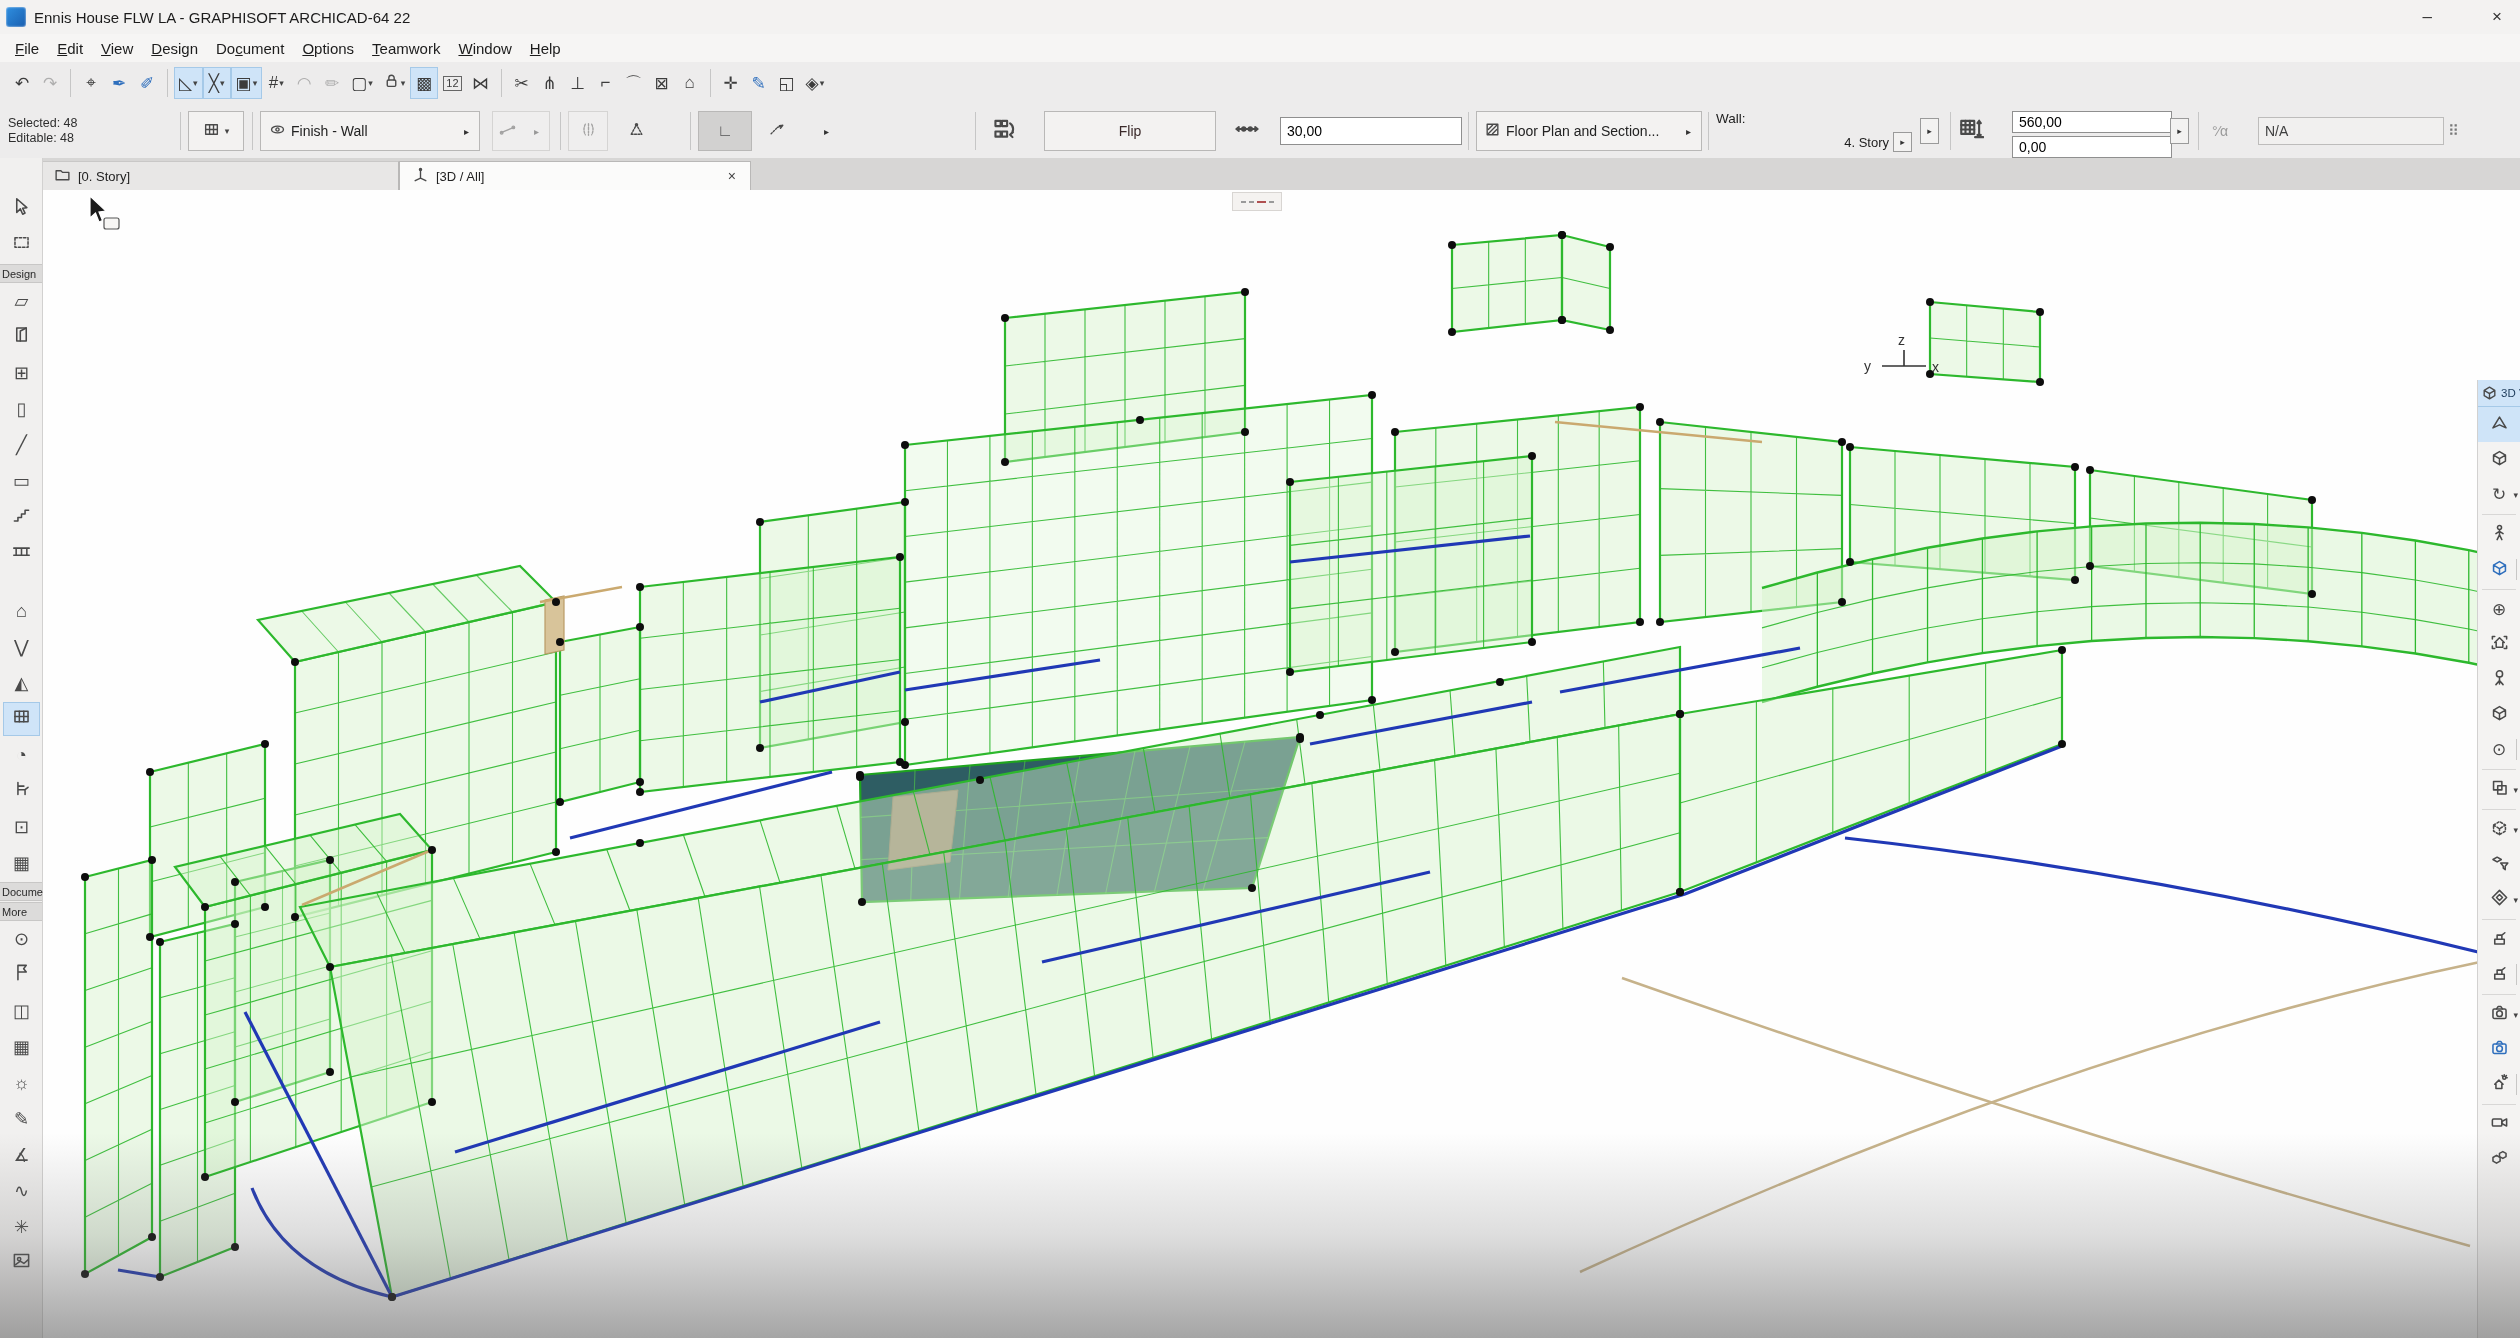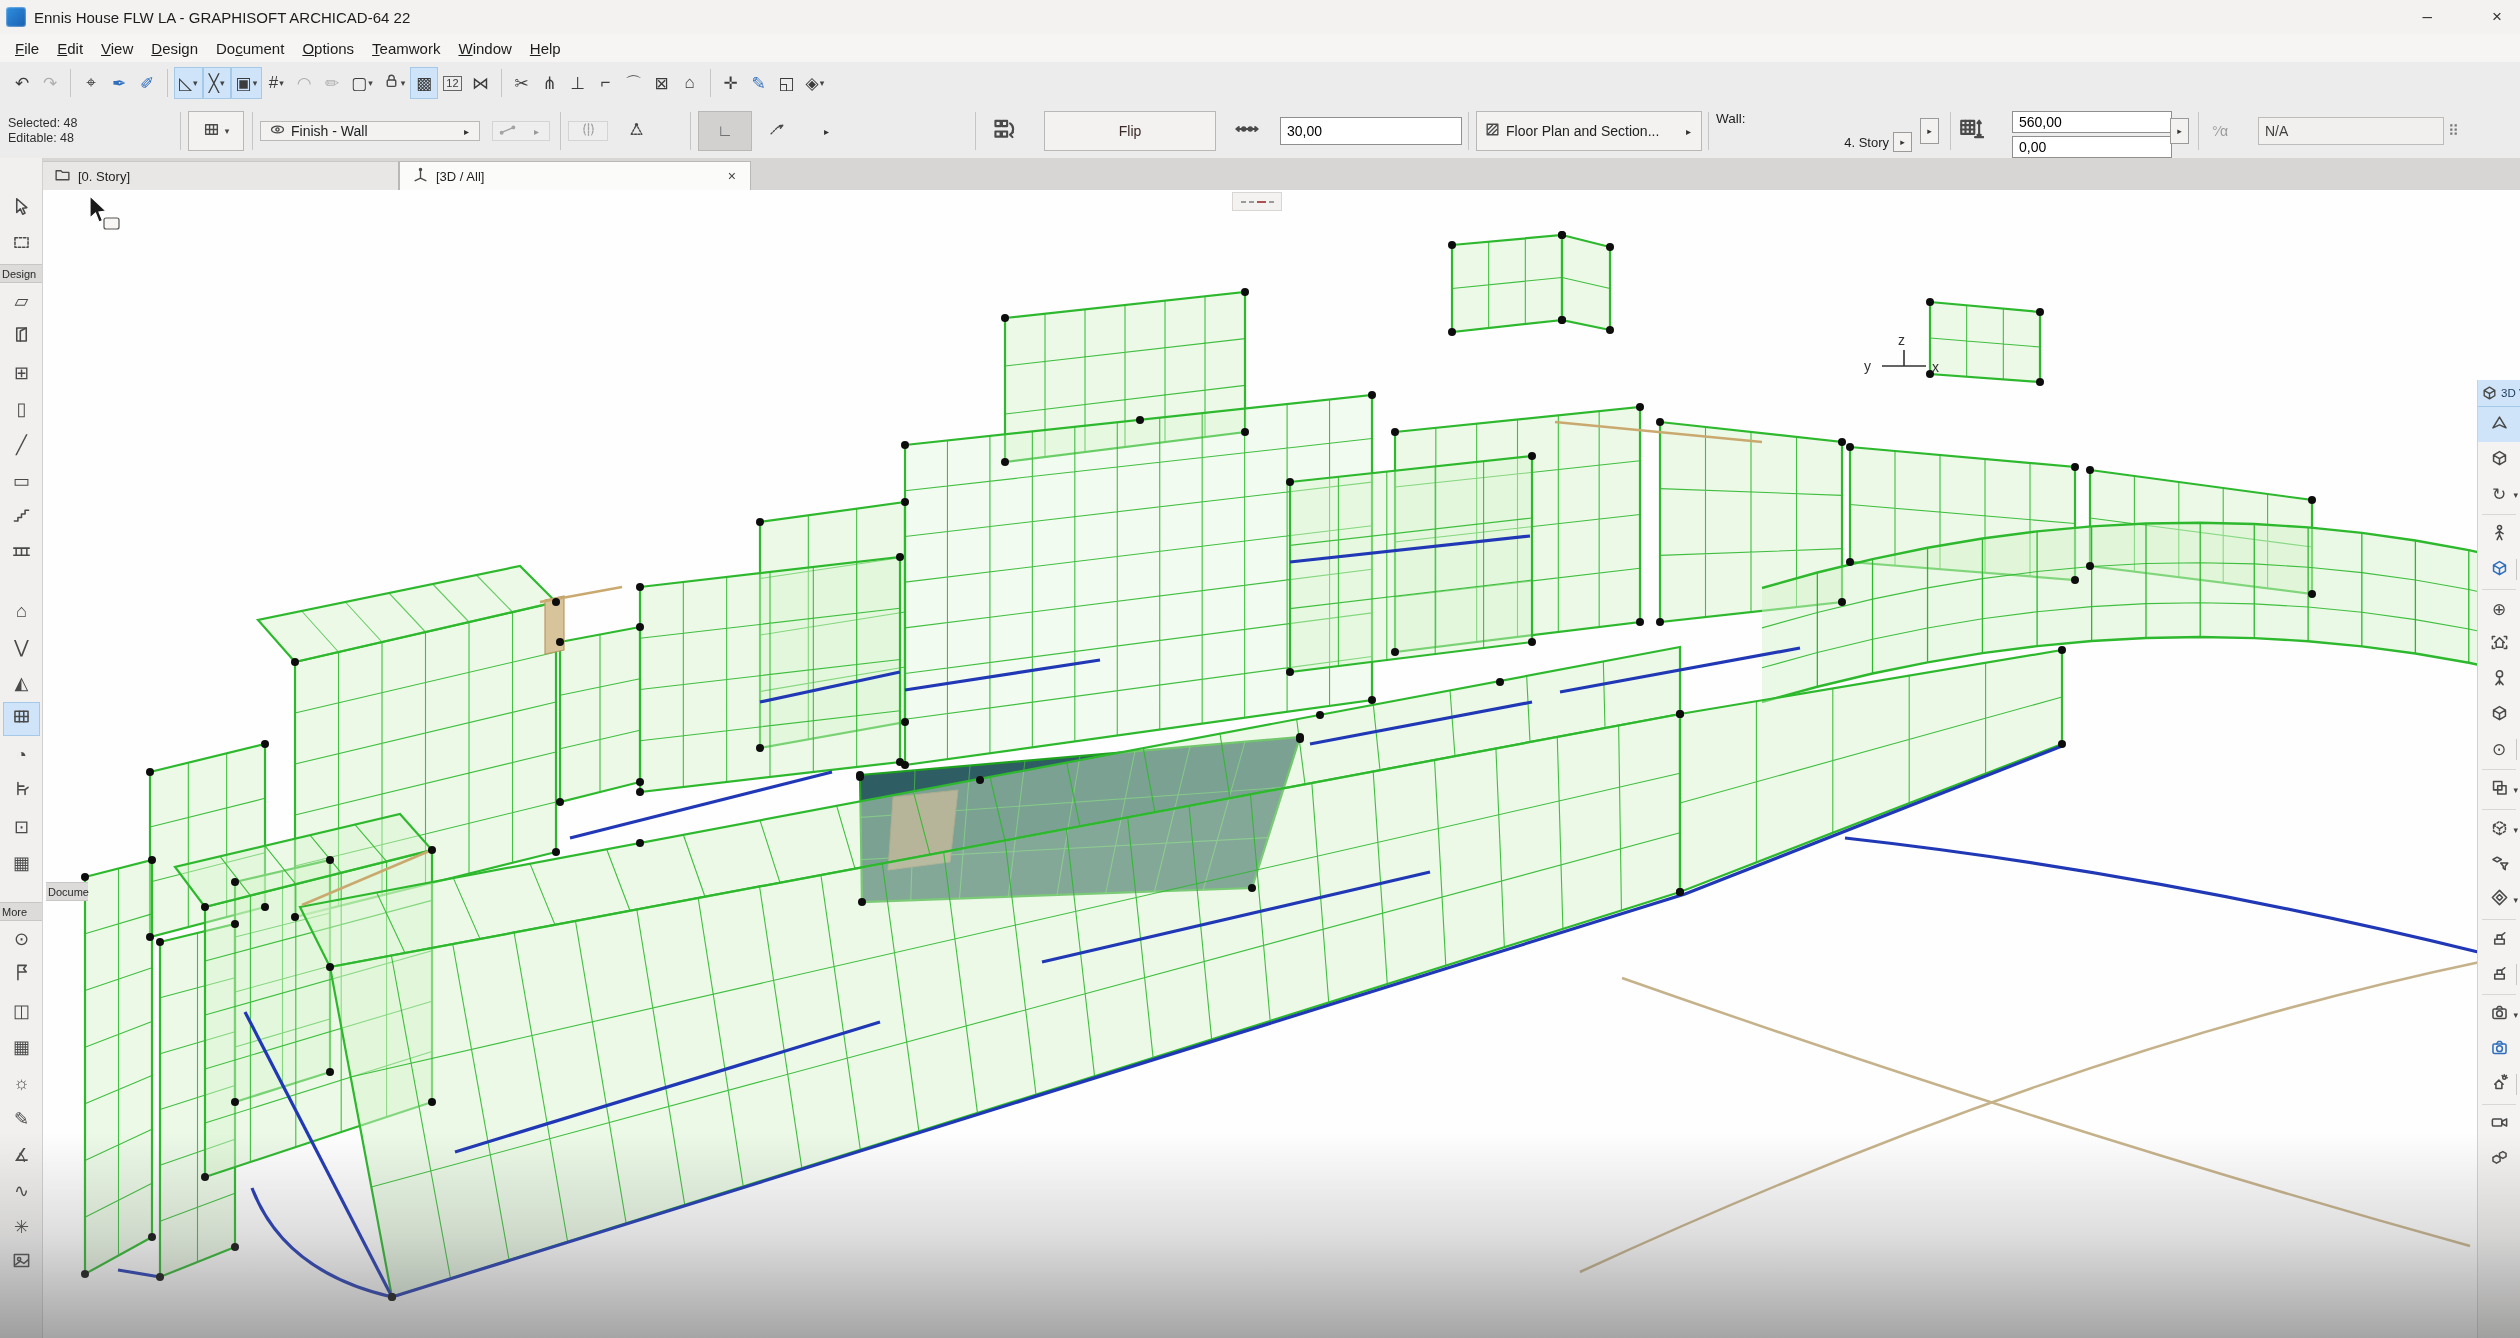--- a/index.html
+++ b/index.html
@@ -29,21 +29,21 @@
   .dd{font-size:9px;color:#444;}
   .tsep{width:1px;height:28px;background:#c6c6c6;margin:0 6px;}
   .svgi{width:17px;height:17px;}
   .svgi *{stroke:#4a4a4a;stroke-width:1.3;fill:none;stroke-linecap:round;stroke-linejoin:round;}
   .acc .svgi *{stroke:#2f6fbd;}
   
   #infobar{top:104px;height:54px;background:#edecec;border-bottom:4px solid #15803d;}
   #infobar .abs{position:absolute;top:0;height:54px;display:flex;align-items:center;}
   .ibsep{position:absolute;top:8px;width:1px;height:38px;background:#c6c6c6;}
   .selstat{font-size:12.5px;line-height:15px;color:#2e2e2e;}
-  .ibtn{border:1px solid #b9b8b7;background:#f3f2f1;height:20px;display:flex;align-items:center;
+  .ibtn{border:1px solid #b9b8b7;background:#f3f2f1;height:40px;display:flex;align-items:center;
         justify-content:center;gap:5px;font-size:14px;color:#222;}
   .ibtn.pressed{background:#d2d1d0;}
   .ibtn.dis{opacity:.45;}
   .arr{font-size:10px;color:#333;margin-left:auto;padding-right:4px;}
   input.ibox{border:1px solid #8f8f8f;background:#fff;height:26px;font-size:14px;padding:0 6px;
              font-family:"Liberation Sans",sans-serif;}
   input.ibox:disabled{background:#f1f0ef;color:#404040;border-color:#bdbcbb;}
   .minibtn{width:17px;height:18px;border:1px solid #9a9a9a;background:#f3f2f1;font-size:9px;
            display:flex;align-items:center;justify-content:center;color:#333;}
   .grip{font-size:15px;color:#777;letter-spacing:-2px;}
@@ -759,21 +759,21 @@
       <span><svg class="svgi" style="width:19px;height:19px;" viewBox="0 0 16 16">
           <path d="M5,3 V13 M5,9 H11 M11,9 V13 M11,9 L13.5,7 M5,6 H10"></path>
         </svg></span>
     </div>
     <div class="ltool" style="top: 652px;">
       <span>⊡</span>
     </div>
     <div class="ltool" style="top: 688px;">
       <span>▦</span>
     </div>
-    <div class="llabel" style="top: 724px; margin-left: 46px;">Docume</div>
+    <div class="llabel" style="top: 724px;">Docume</div>
     <div class="llabel" style="top: 744px;">More</div>
     <div class="ltool" style="top: 764px;">
       <span>⊙</span>
     </div>
     <div class="ltool" style="top: 800px;">
       <span><svg class="svgi" style="width:19px;height:19px;" viewBox="0 0 16 16">
           <path d="M5,14 V2 H12 L9.8,4.8 12,7.5 H5"></path>
         </svg></span>
     </div>
     <div class="ltool" style="top: 836px;">

